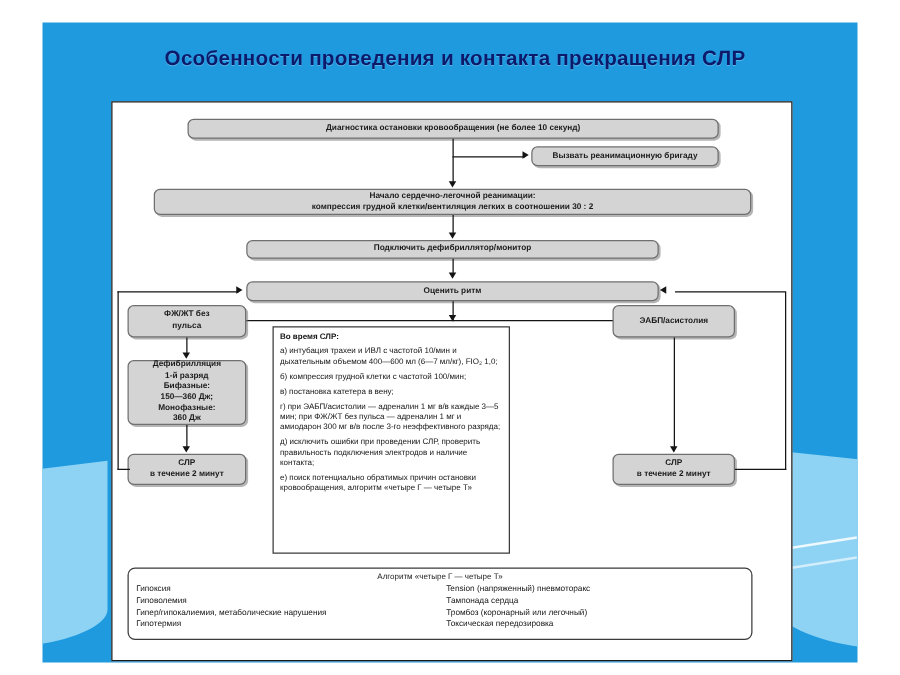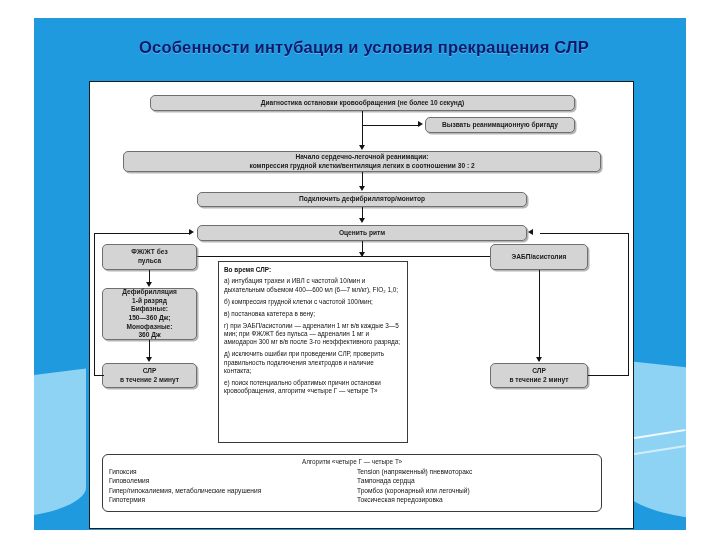--- a/index.html
+++ b/index.html
@@ -106,21 +106,21 @@
 </head>
 <body>
 
 <div id="slide">
 
   <div class="deco deco-left"></div>
   <div class="deco deco-right"></div>
   <div class="deco-line"></div>
   <div class="deco-line2"></div>
 
-  <div id="title">Особенности интубация и условия прекращения
+  <div id="title">Особенности проведения и контакта прекращения
 СЛР</div>
 
   <div id="figure">
     <div id="fig-inner">
 
       <div class="box" style="left:60px;top:13px;width:425px;height:16px;">Диагностика остановки кровообращения (не более 10 секунд)</div>
 
       <div class="ln lnv" style="left:272px;top:29px;height:36px;"></div>
       <div class="arw arw-d" style="left:269px;top:63px;"></div>
 

